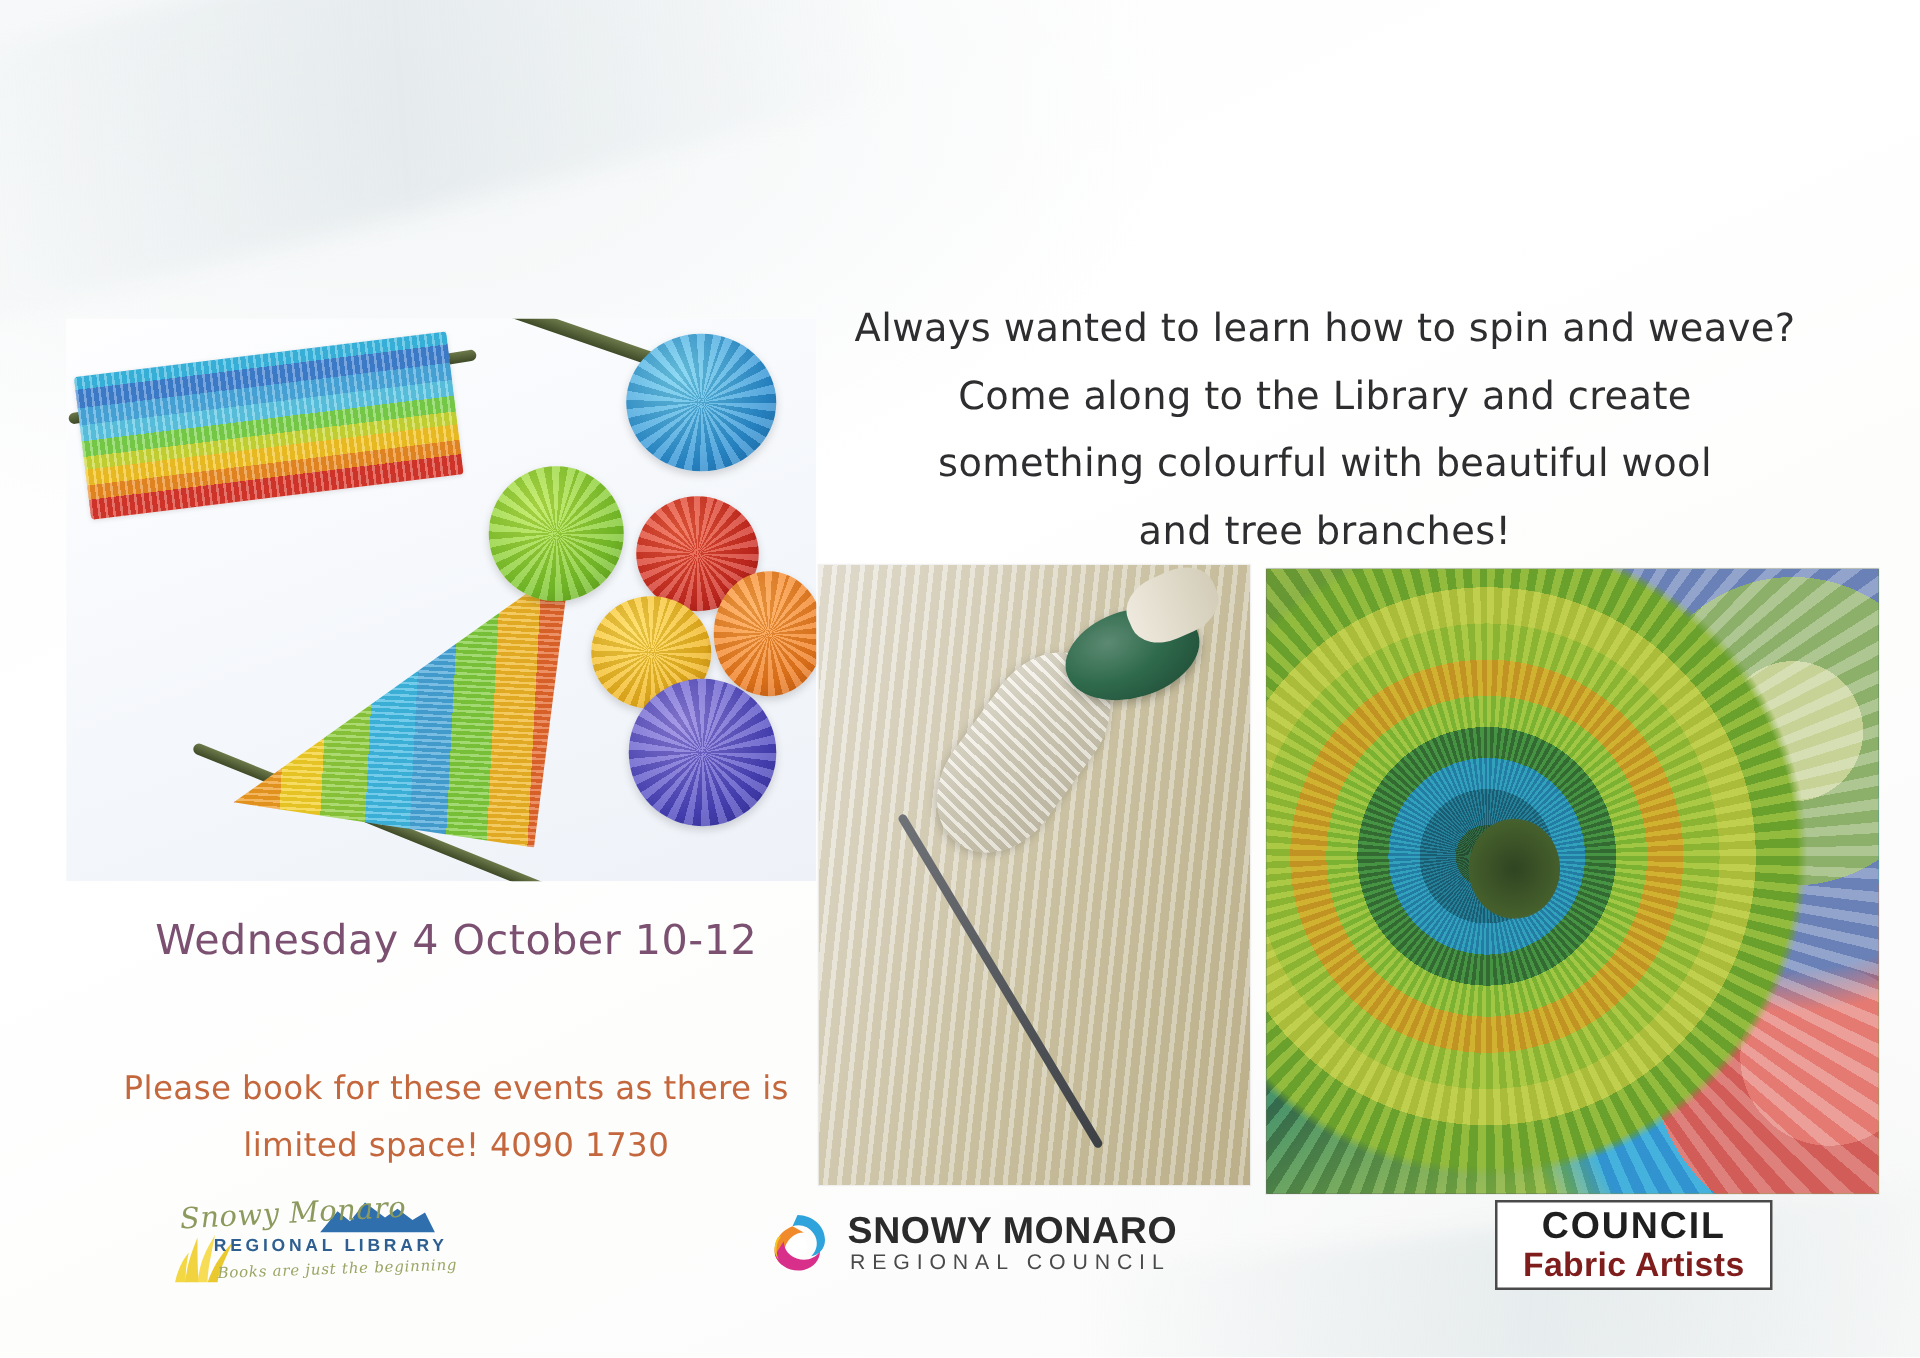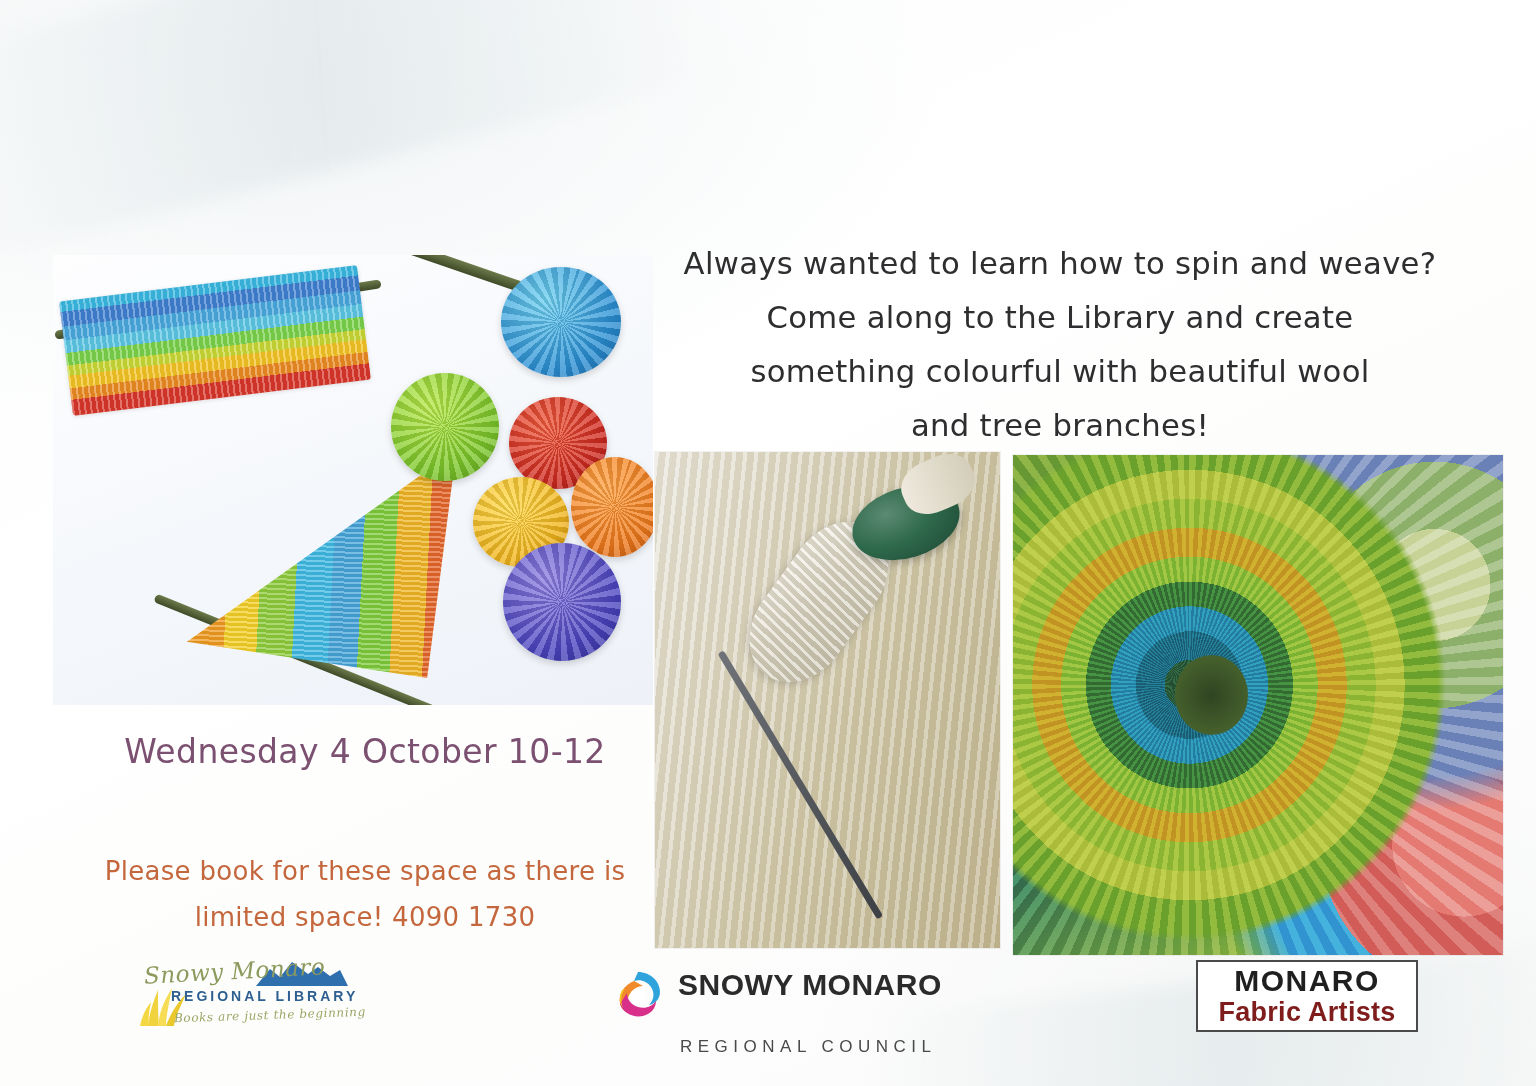--- a/index.html
+++ b/index.html
@@ -224,21 +224,21 @@
   #logo-council { position:absolute; left:610px; top:962px; width:300px; height:66px; }
   #logo-council .swirl { position:absolute; left:0; top:4px; width:56px; height:56px; }
   #logo-council .council-name {
     position:absolute; left:68px; top:6px;
     font-family:"Liberation Sans", sans-serif; font-weight:700; font-size:30px;
     color:#2b2b2b; letter-spacing:.5px; white-space:nowrap;
   }
   #logo-council .council-sub {
     position:absolute; left:70px; top:38px;
     font-family:"Liberation Sans", sans-serif; font-weight:400; font-size:17px;
-    color:#4a4a4a; letter-spacing:5.5px; white-space:nowrap;margin-top:37px;
+    color:#4a4a4a; letter-spacing:5.5px; white-space:nowrap;
   }
 
   #logo-fabric {
     position:absolute; left:1196px; top:960px; width:222px; height:72px;
     border:2px solid #4a4a4a; background:#ffffff;
     display:flex; flex-direction:column; align-items:center; justify-content:center;
   }
   #logo-fabric .fa-top {
     font-family:"Liberation Sans", sans-serif; font-weight:700; font-size:30px;
     color:#1f1f1f; letter-spacing:1.5px; line-height:32px;
@@ -295,21 +295,21 @@
     <div class="yarn-bg"></div>
     <div class="yarn-strands"></div>
     <div class="yarn-core"></div>
   </div>
 
   <div class="dates-block">
     <div class="date-line">Wednesday 4 October 10-12</div>
   </div>
 
   <div class="booking-block">
-    <p>Please book for these space as there is</p>
+    <p>Please book for these events as there is</p>
     <p>limited space! 4090 1730</p>
   </div>
 
   <div id="logo-library">
     <svg class="mountains" viewBox="0 0 92 26">
       <path d="M0 26 L14 9 L24 17 L36 2 L52 14 L62 7 L74 16 L84 10 L92 26 Z" fill="#2f6fae"></path>
     </svg>
     <svg class="grass" viewBox="0 0 66 42">
       <path d="M10 42 C12 26 16 16 20 6 C20 20 20 32 21 42 Z" fill="#f1d340"></path>
       <path d="M20 42 C22 24 28 14 34 4 C31 20 28 32 28 42 Z" fill="#f6dd55"></path>
@@ -327,17 +327,17 @@
       <path d="M24 15 C14 19 8 28 10 38 C12 45 19 49 26 48 C19 45 16 39 18 32 C20 25 26 20 33 20 Z" fill="#f08a2a"></path>
       <path d="M10 38 C13 47 23 52 33 50 C41 48 46 42 46 35 C42 41 35 43 28 41 C21 39 17 33 17 27 Z" fill="#d8308a"></path>
       <path d="M12 24 C9 30 9 37 13 42 C10 35 11 28 15 23 Z" fill="#f4c623"></path>
       <circle cx="28" cy="31" r="8" fill="#ffffff"></circle>
     </svg>
     <div class="council-name">SNOWY MONARO</div>
     <div class="council-sub">REGIONAL COUNCIL</div>
   </div>
 
   <div id="logo-fabric">
-    <div class="fa-top">MONARO</div>
+    <div class="fa-top">COUNCIL</div>
     <div class="fa-bottom">Fabric Artists</div>
   </div>
 
 </div>
 
 </body></html>

